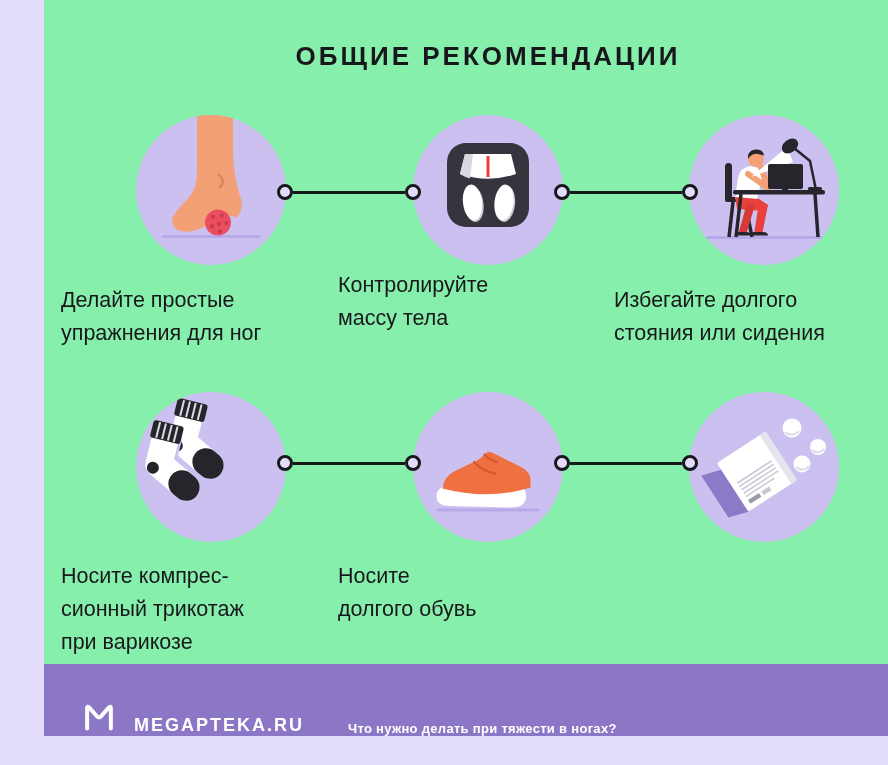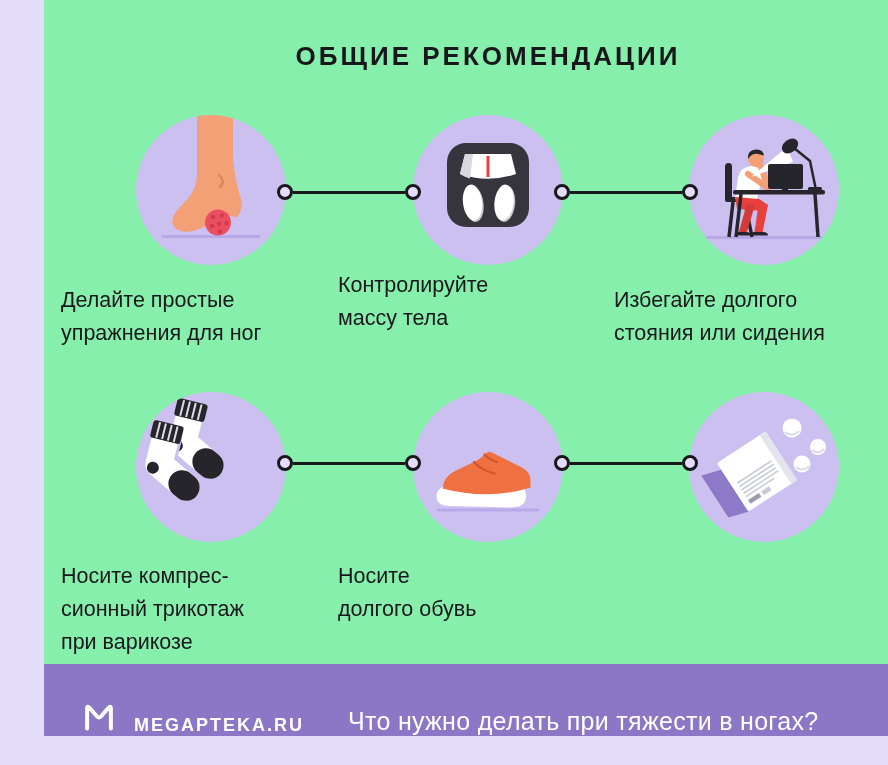--- a/index.html
+++ b/index.html
@@ -31,21 +31,21 @@
     line-height:33px;font-weight:500;white-space:pre-line;color:#18171C;
   }
   .t1{left:17px;top:284px}.t2{left:294px;top:269px}.t3{left:570px;top:284px}
   .t4{left:17px;top:560px}.t5{left:294px;top:560px}.t6{left:570px;top:560px}
   .footer{
     position:absolute;left:0;bottom:0;width:100%;height:72px;background:#8B77C5;
     display:flex;align-items:flex-end;box-sizing:border-box;padding-left:36px;color:#FFFFFF;
   }
   .footer .logo{flex:0 0 auto;margin-right:16px;display:block;}
   .brand{font-size:18px;font-weight:800;letter-spacing:2px;}
-  .question{font-size:25px;font-weight:400;margin-left:44px;letter-spacing:.3px;}
+  .question{font-size:13px;font-weight:700;margin-left:44px;letter-spacing:.3px;}
 </style>
 </head>
 <body>
 
 <div class="stage">
 
   <div class="title">ОБЩИЕ РЕКОМЕНДАЦИИ</div>
 
   <div class="circle c1">
     <svg viewBox="0 0 150 150">

